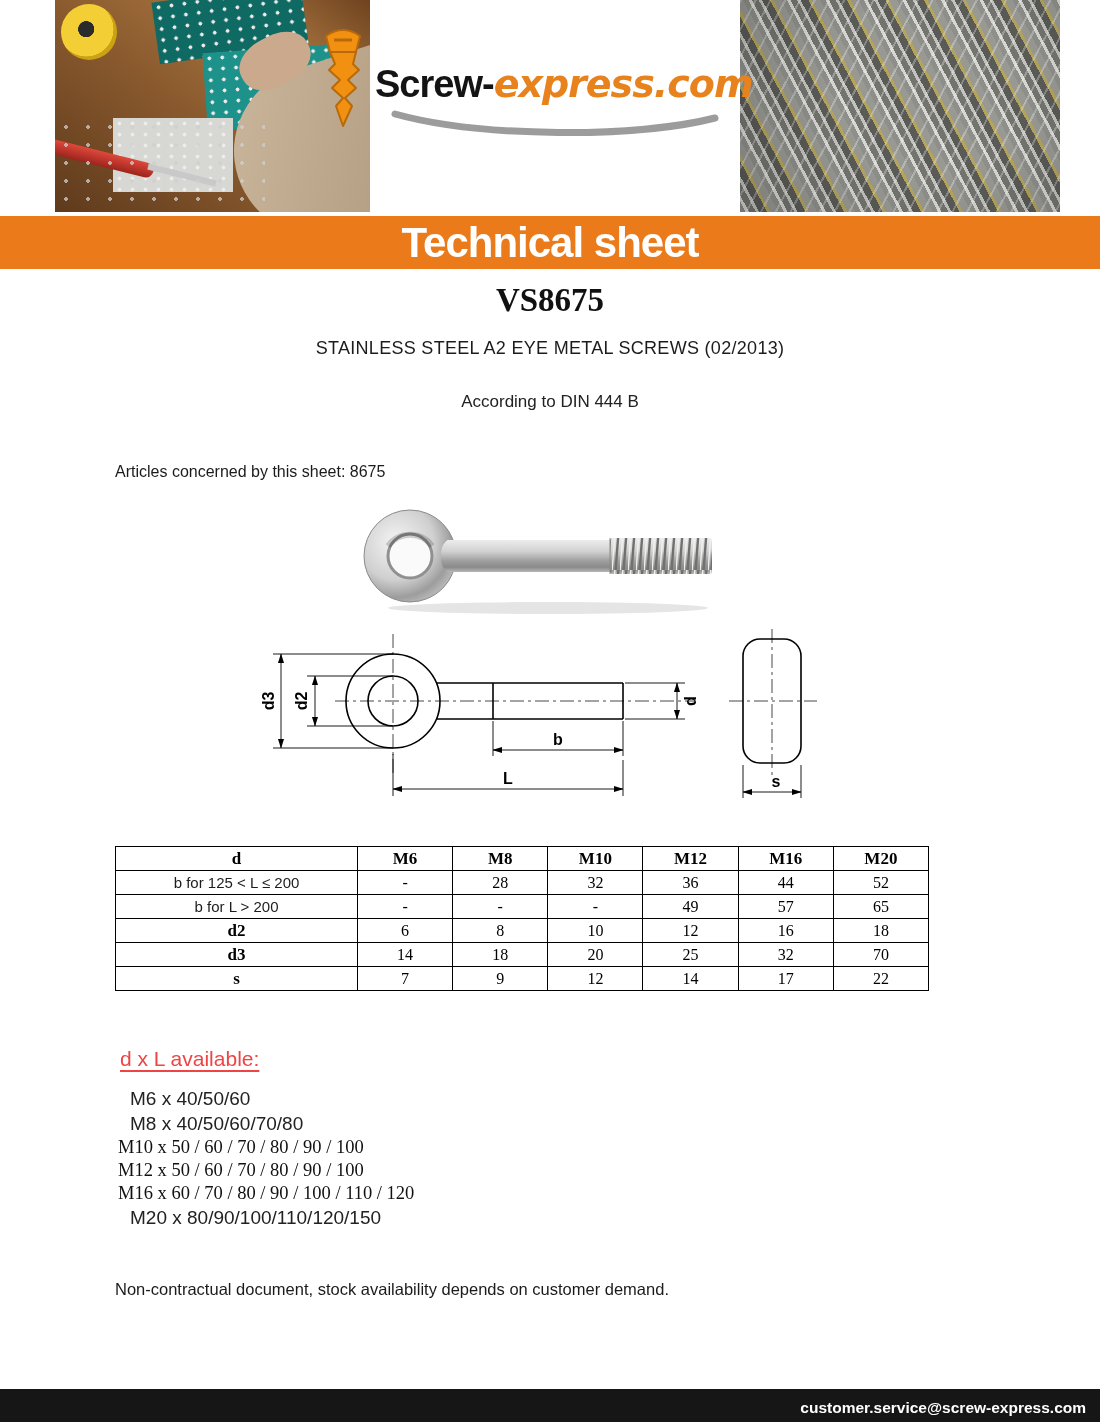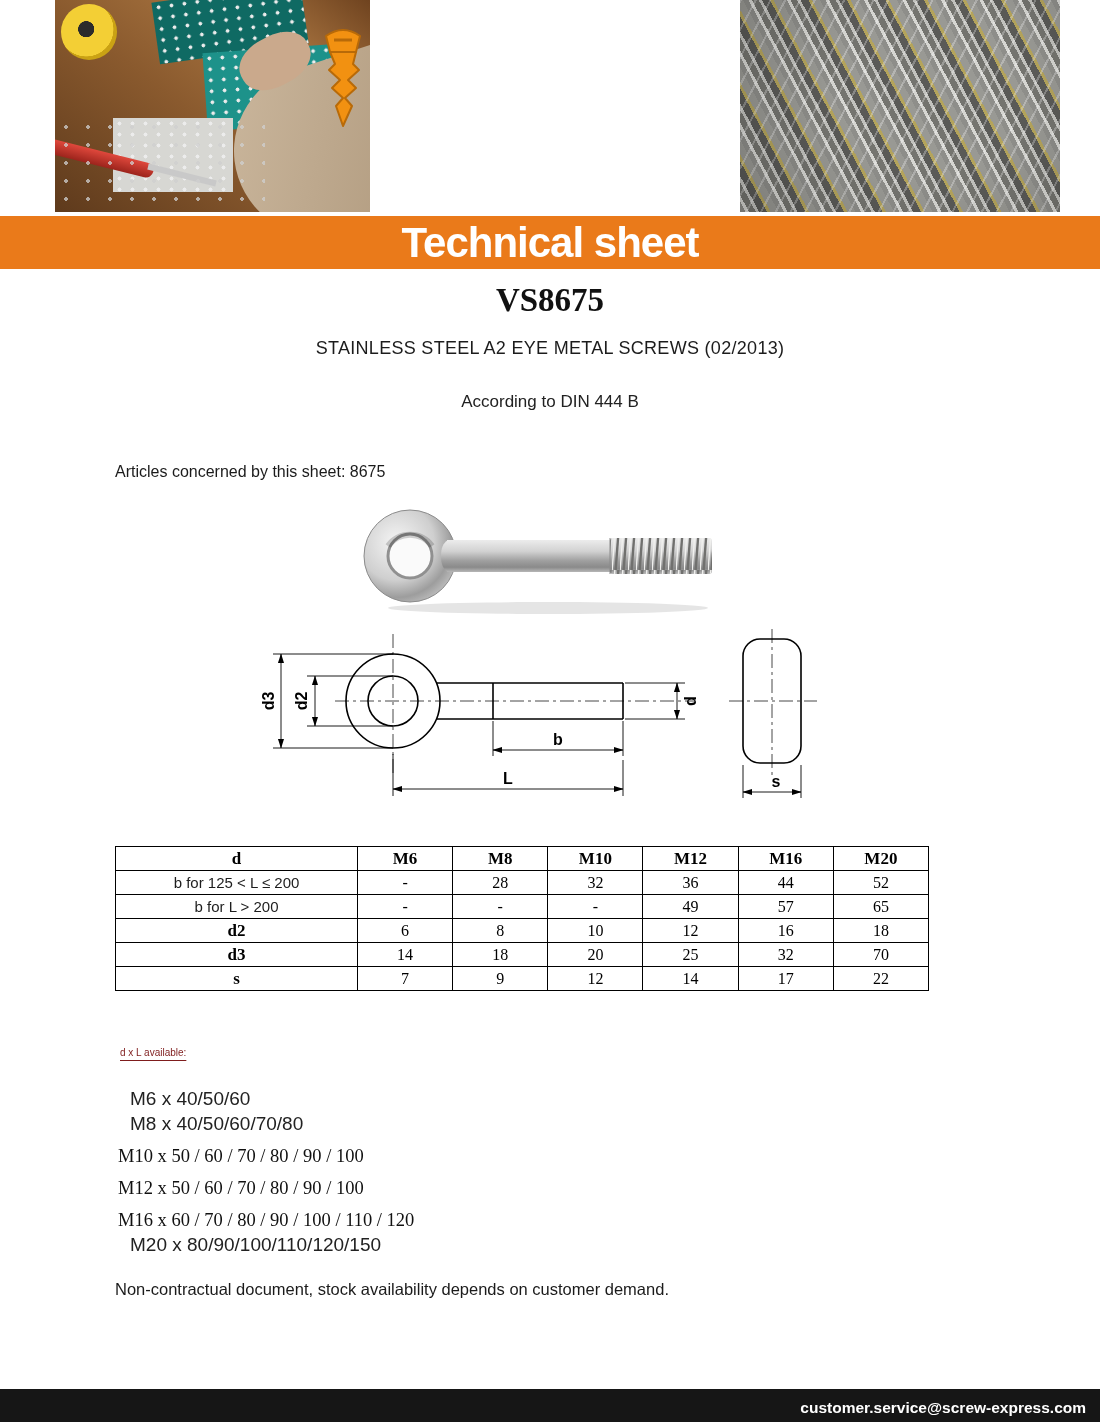--- a/index.html
+++ b/index.html
@@ -58,25 +58,25 @@
 
   
   .spec-table{position:absolute;left:115px;top:846px;width:814px;border-collapse:collapse;table-layout:fixed;}
   .spec-table th,.spec-table td{border:1px solid #000;height:24px;text-align:center;vertical-align:middle;padding:1px 2px;}
   .hdr{font-family:"Liberation Serif",serif;font-weight:bold;font-size:17px;}
   .lblsans{font-size:15px;color:#1d1d1d;font-weight:normal;}
   .lblserif{font-family:"Liberation Serif",serif;font-weight:bold;font-size:17px;}
   .val{font-family:"Liberation Serif",serif;font-size:16px;font-weight:normal;}
 
   
-  .avail-heading{position:absolute;left:120px;top:1047px;font-size:10px;color:#7f1d1d;
+  .avail-heading{position:absolute;left:120px;top:1047px;font-size:21px;color:#ef4444;
                  text-decoration:underline;text-underline-offset:4px;padding-right:10px;}
   .avail-list{position:absolute;left:118px;top:1086px;}
   .line-s{font-size:19px;color:#222;height:25px;line-height:25px;margin-left:12px;}
-  .line-f{font-family:"Liberation Serif",serif;font-size:18.5px;height:23px;line-height:23px;color:#111;margin-top:9px;}
+  .line-f{font-family:"Liberation Serif",serif;font-size:18.5px;height:23px;line-height:23px;color:#111;}
 
   .disclaimer{position:absolute;left:115px;top:1280px;font-size:16.5px;color:#1b1b1b;}
 
   
   .footer-bar{position:absolute;left:0;top:1389px;width:1100px;height:38px;background:#161616;color:#fff;
               display:flex;align-items:center;justify-content:flex-end;padding-right:14px;
               font-weight:bold;font-size:15.5px;}
 </style>
 </head>
 <body>
@@ -100,20 +100,28 @@
   </div>
 
   <svg class="clipart" viewBox="0 0 62 118">
     <g stroke="#b86a08" stroke-width="2" fill="#f29111" stroke-linejoin="round">
       <path d="M14,14 Q31,2 48,14 L44,30 L18,30 Z"></path>
       <path d="M18,30 L44,30 L41,42 L47,48 L36,58 L44,66 L33,76 L40,84 L31,104 L24,84 L31,76 L20,66 L28,58 L17,48 L23,42 Z"></path>
     </g>
     <line x1="22" y1="18" x2="40" y2="18" stroke="#b86a08" stroke-width="3"></line>
   </svg>
 
+  <div class="logo-block">
+    <div class="logo-text">
+      <span class="logo-prefix">Screw-</span><span class="logo-suffix">express.com</span>
+    </div>
+    <svg class="swoosh" width="336" height="30" viewBox="0 0 336 30">
+      <path d="M8,4 C95,28 250,28 328,8" stroke="#9c9c9c" stroke-width="7" fill="none" stroke-linecap="round"></path>
+    </svg>
+  </div>
 
   <div class="banner">
     <span>Technical sheet</span>
   </div>
 
   <div class="doc-ref">VS8675</div>
   <div class="doc-title">STAINLESS STEEL A2 EYE METAL SCREWS (02/2013)</div>
   <div class="doc-standard">According to DIN 444 B</div>
   <div class="articles-note">Articles concerned by this sheet: 8675</div>
 

